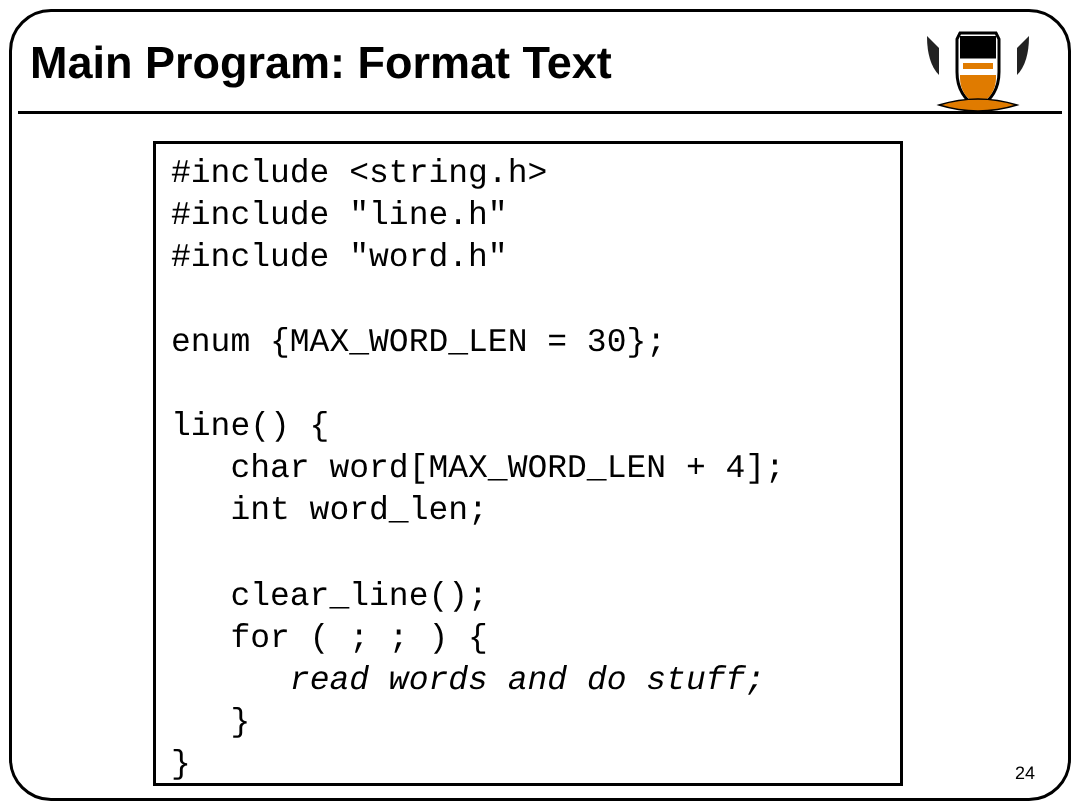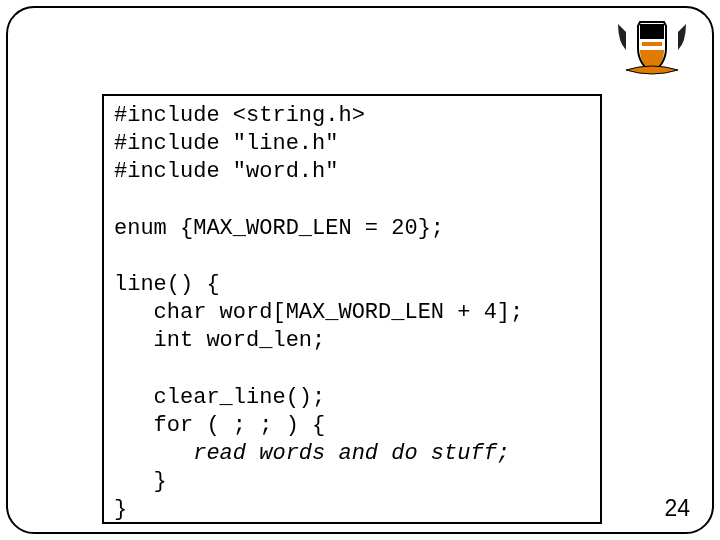--- a/index.html
+++ b/index.html
@@ -63,48 +63,51 @@
     font-size: 22px;
     line-height: 1.28;
     white-space: pre;
     color: #000;
   }
   .code .ital { font-style: italic; }
   .page-num {
     position: absolute;
     bottom: 10px;
     right: 22px;
-    font-size: 23px;
+    font-size: 12px;
     color: #000;
   }
 </style>
 </head>
 <body>
 
 <div class="slide-frame">
 
+  <div class="title-bar">
+    <div class="title">Main Program: Format Text</div>
+  </div>
 
   <div class="crest">
     <svg viewBox="0 0 80 56" width="80" height="56">
       <path d="M6 4 Q6 22 14 30 L14 12 Q10 8 6 4 Z" fill="#222"></path>
       <path d="M74 4 Q74 22 66 30 L66 12 Q70 8 74 4 Z" fill="#222"></path>
       <path d="M28 2 L52 2 L54 6 L54 28 Q54 44 40 52 Q26 44 26 28 L26 6 Z" fill="#fff" stroke="#000" stroke-width="2"></path>
       <rect x="28" y="4" width="24" height="15" fill="#000"></rect>
       <rect x="30" y="22" width="20" height="4" fill="#e07b00"></rect>
       <path d="M28 30 L52 30 L52 32 Q52 44 40 50 Q28 44 28 32 Z" fill="#e07b00"></path>
       <path d="M14 50 Q40 42 66 50 Q40 58 14 50 Z" fill="#e07b00" stroke="#000" stroke-width="1"></path>
     </svg>
   </div>
 
   <div class="code-box">
     <div class="code"><span>#include &lt;string.h&gt;</span>
 <span>#include "line.h"</span>
 <span>#include "word.h"</span>
 <span></span>
-<span>enum {MAX_WORD_LEN = 20};</span>
+<span>enum {MAX_WORD_LEN = 30};</span>
 <span></span>
 <span>line() {</span>
 <span>   char word[MAX_WORD_LEN + 4];</span>
 <span>   int word_len;</span>
 <span></span>
 <span>   clear_line();</span>
 <span>   for ( ; ; ) {</span>
 <span><span>      </span><span class="ital">read words and do stuff;</span></span>
 <span>   }</span>
 <span>}</span></div>

